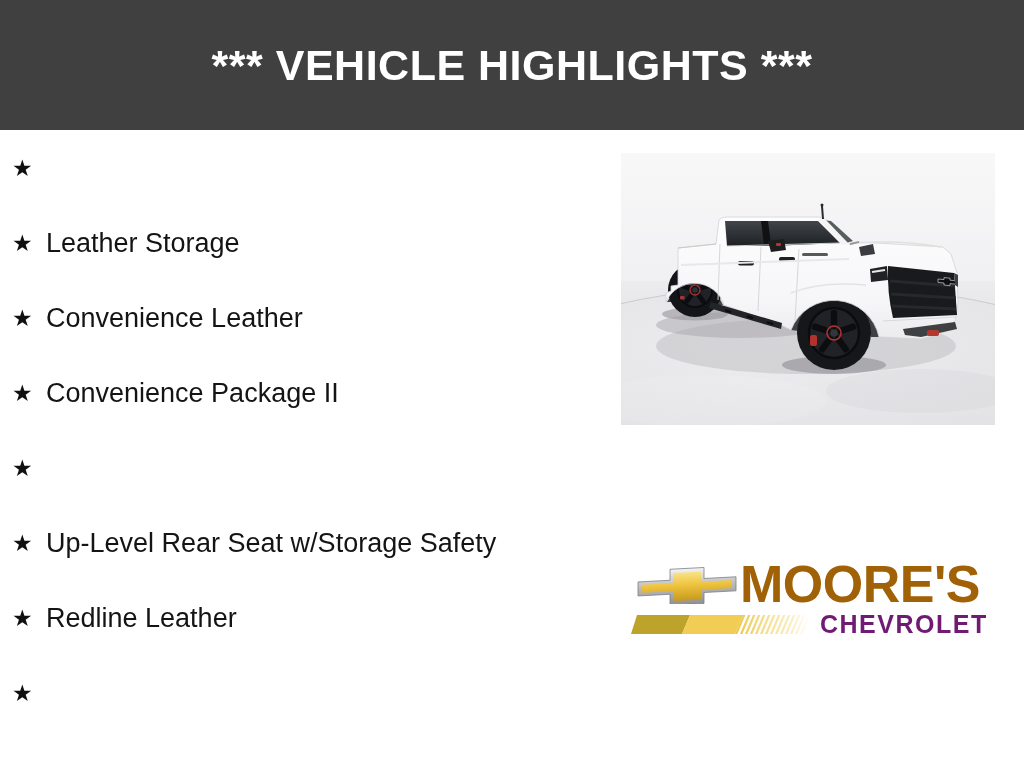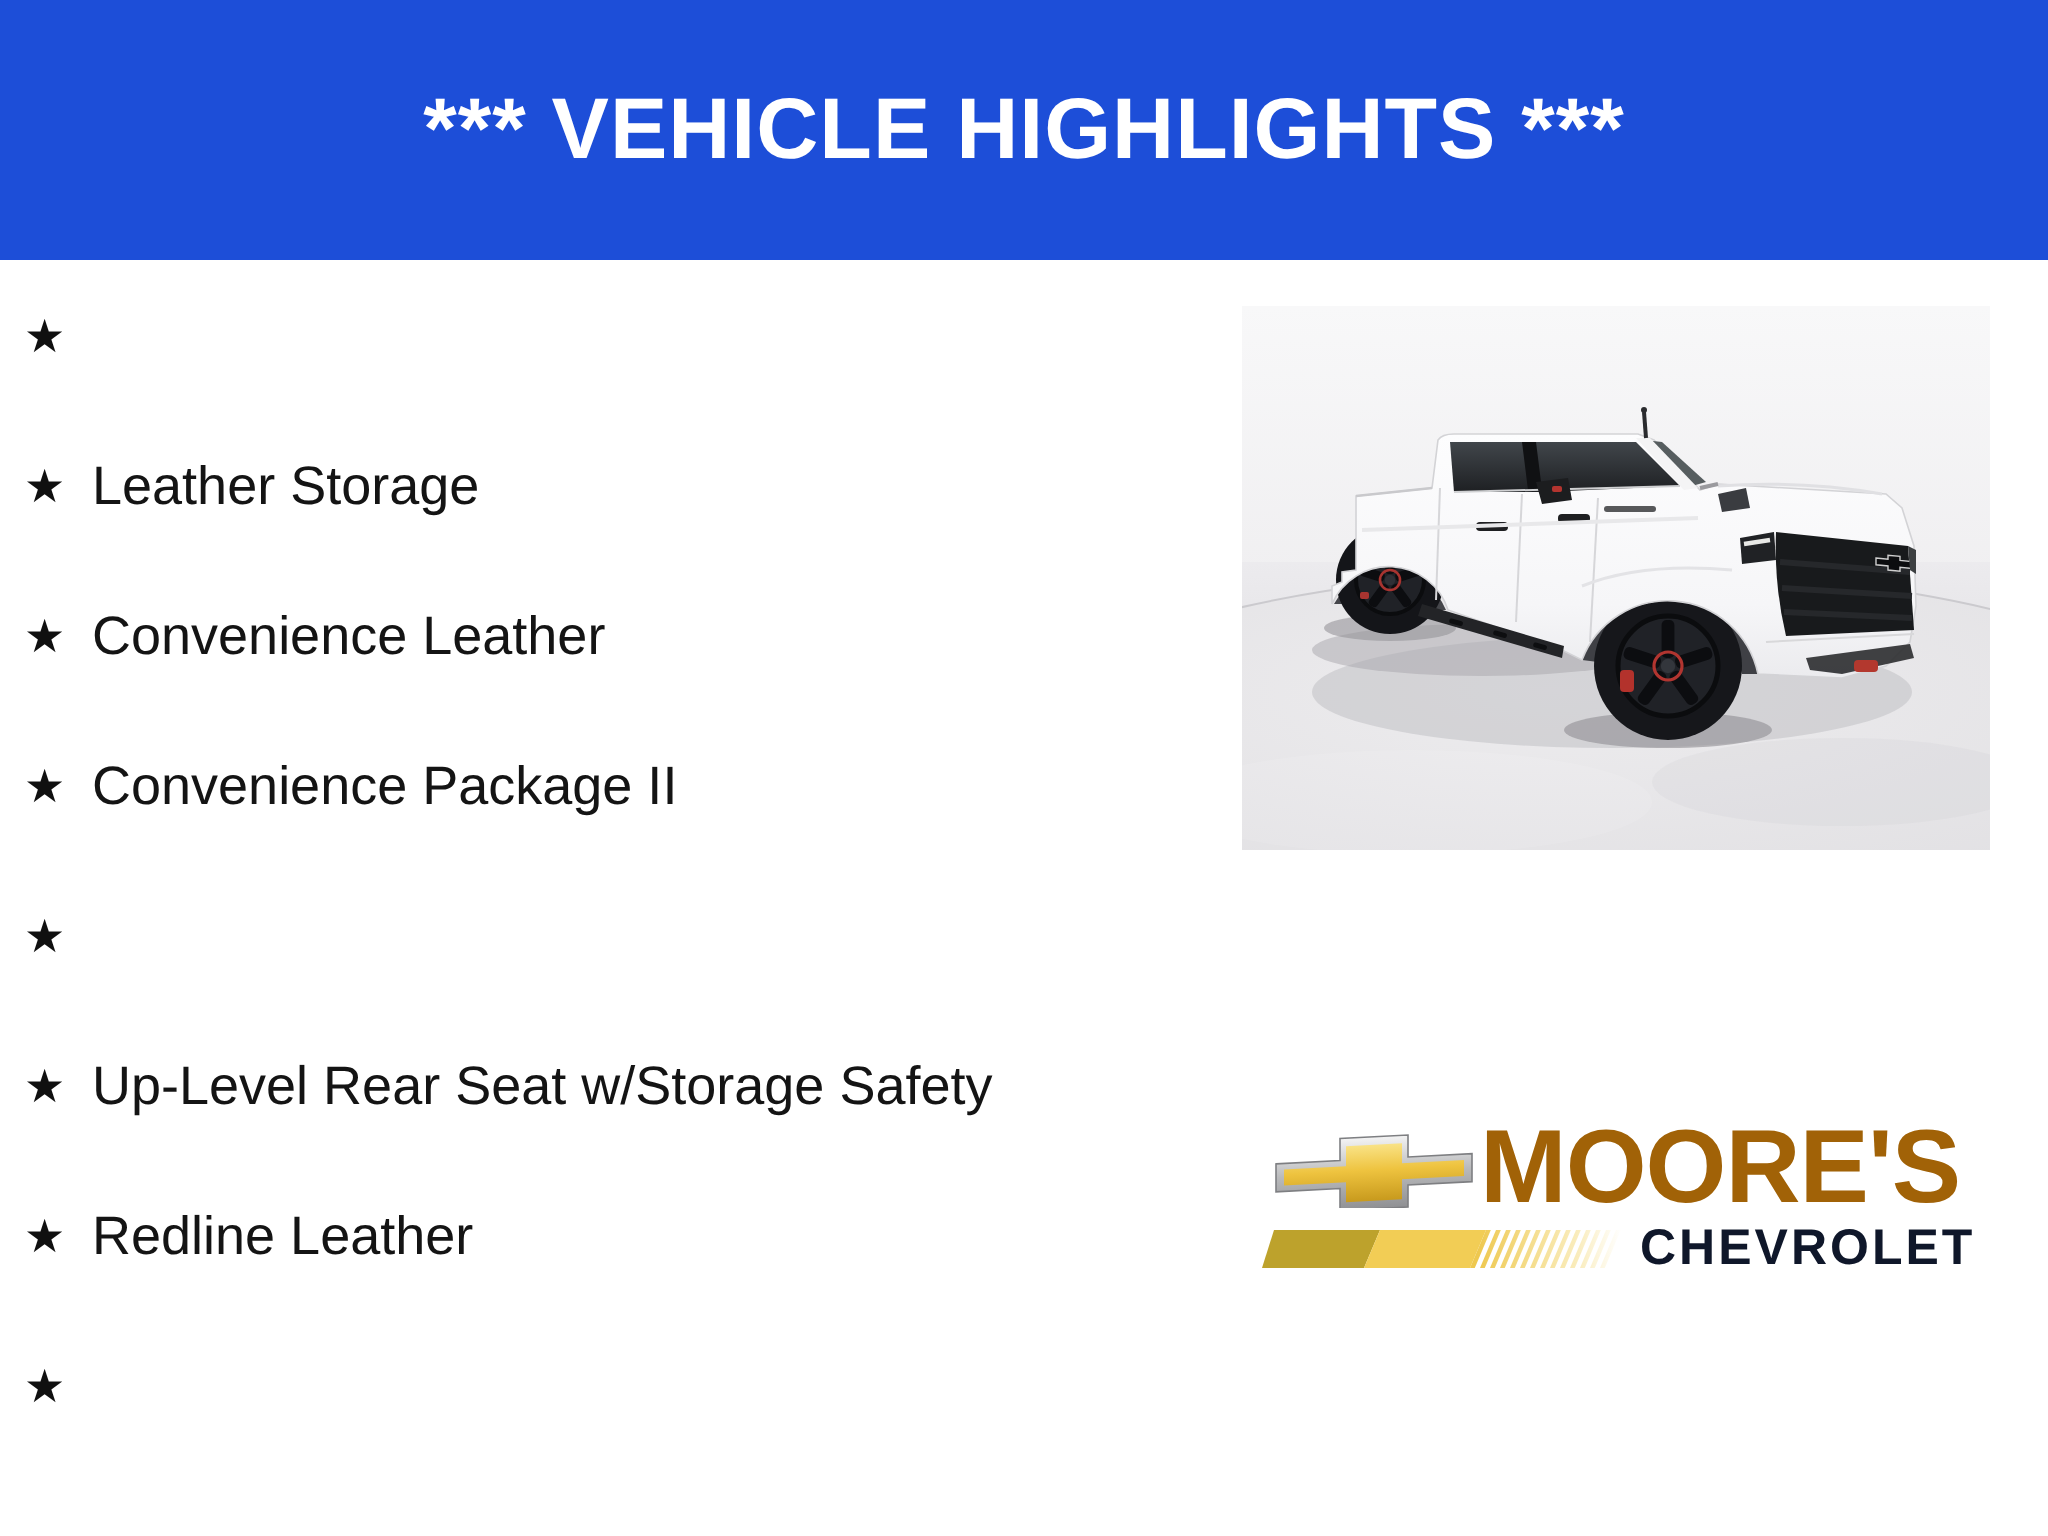--- a/index.html
+++ b/index.html
@@ -1,20 +1,20 @@
 <!DOCTYPE html>
 <html><head>
 <meta charset="utf-8">
 <style>
   html,body{margin:0;padding:0;background:#888;}
   .slide{position:relative;width:1024px;height:768px;background:#ffffff;overflow:hidden;
          font-family:"Liberation Sans",sans-serif;}
 
   
-  .banner{position:absolute;left:0;top:0;width:1024px;height:130px;background:#1d4ed8;
+  .banner{position:absolute;left:0;top:0;width:1024px;height:130px;background:#404040;
           display:flex;align-items:center;justify-content:center;}
   .banner h1{margin:0;color:#ffffff;font-size:43px;font-weight:bold;letter-spacing:.5px;
              font-family:"Liberation Sans",sans-serif;}
 
   
   .highlights{position:absolute;left:12px;top:151px;width:490px;margin:0;padding:0;list-style:none;}
   .highlights li{display:flex;align-items:flex-start;font-size:27px;line-height:34px;
                  color:#141414;margin-bottom:41px;}
   .highlights li:last-child{margin-bottom:0;}
   .highlights .star{flex:none;width:34px;font-size:23px;line-height:34px;color:#101010;}
@@ -23,21 +23,21 @@
   .photo{position:absolute;left:621px;top:153px;width:374px;height:272px;}
   .photo svg{display:block;width:374px;height:272px;}
 
   
   .logo{position:absolute;left:628px;top:550px;width:372px;height:100px;}
   .logo .bowtie{position:absolute;left:9px;top:16px;width:100px;height:38px;}
   .logo .dealer-name{position:absolute;left:112px;top:8px;font-size:52px;line-height:52px;
                      font-weight:bold;letter-spacing:-.5px;color:#a16207;white-space:nowrap;}
   .logo .stripe{position:absolute;left:3px;top:65px;width:182px;height:19px;}
   .logo .brand-name{position:absolute;left:192px;top:62px;font-size:25px;line-height:25px;
-                    font-weight:bold;letter-spacing:1.5px;color:#0f172a;white-space:nowrap;}
+                    font-weight:bold;letter-spacing:1.5px;color:#701a75;white-space:nowrap;}
 </style>
 </head>
 <body>
 
 <div class="slide">
 
   <div class="banner">
     <h1>*** VEHICLE HIGHLIGHTS ***</h1>
   </div>
 

